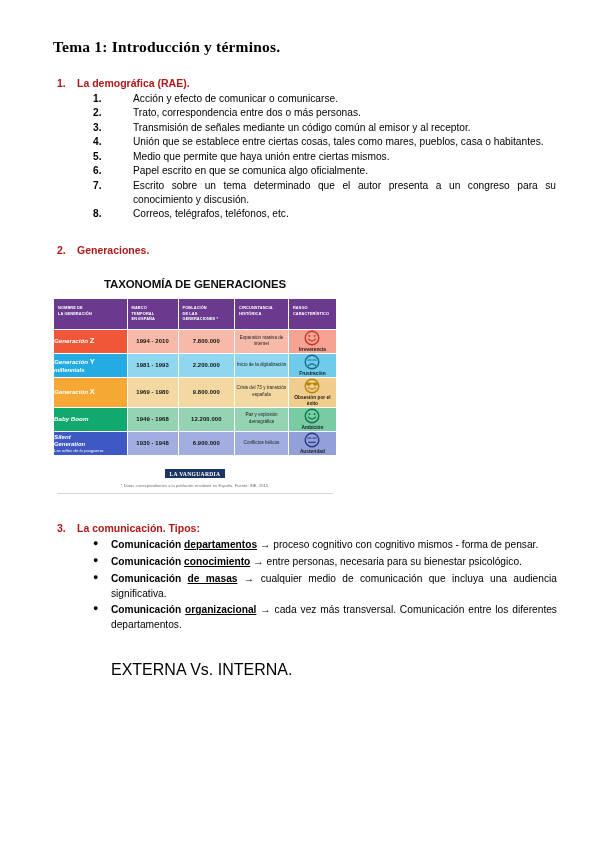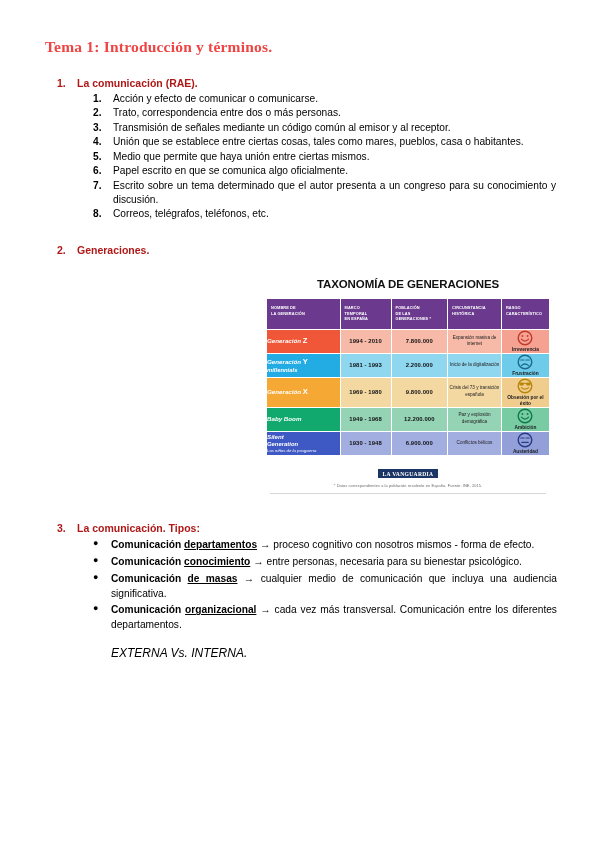--- a/index.html
+++ b/index.html
@@ -22,23 +22,23 @@
     box-sizing: border-box;
     padding: 38px 42px 0 45px;
     position: relative;
   }
 
   
   .doc-title {
     font-family: "Liberation Serif", serif;
     font-weight: bold;
     font-size: 15.5px;
-    color: #ef4444;
+    color: #000000;
     letter-spacing: 0.2px;
-    margin: 0 0 20px 0;
+    margin: 0 0 20px 8px;
     line-height: 1.2;
   }
 
   
   .section-head {
     display: flex;
     align-items: flex-start;
     color: #b01818;
     font-weight: bold;
     font-size: 10.5px;
@@ -70,30 +70,31 @@
   ol.sub-list li .li-num {
     flex: 0 0 20px;
     font-weight: bold;
     font-size: 10.2px;
   }
   ol.sub-list li .li-txt {
     flex: 1 1 auto;
     text-align: justify;
     text-justify: inter-word;
     padding-right: 2px;
+    margin-left: 20px;
   }
   ol.sub-list li.justified .li-txt {
     text-align-last: left;
   }
 
   
   .figure-wrap {
     margin: 14px 0 0 0;
     display: flex;
-    justify-content: flex-end;
+    justify-content: flex-start;
   }
   .figure {
     width: 300px;
     background: #ffffff;
     padding: 6px 8px 4px 8px;
     box-sizing: border-box;
   }
   .fig-title {
     text-align: center;
     font-weight: bold;
@@ -265,38 +266,37 @@
   }
   .term u {
     text-decoration: underline;
   }
   .arrow {
     font-size: 10.5px;
   }
 
   .externa {
     padding-left: 66px;
-    margin-top: 13px;
-    font-style: italic;
-    font-size: 12px;
+    margin-top: 28px;
+    font-size: 16px;
   }
 
   .gap-after-list { height: 22px; }
   .gap-after-fig { height: 24px; }
 </style>
 </head>
 <body>
 
 <div class="page">
 
   <h1 class="doc-title">Tema 1: Introducción y términos.</h1>
 
   <div class="section-head">
     <span class="num">1.</span>
-    <span class="txt">La comunicación (RAE).</span>
+    <span class="txt">La demográfica (RAE).</span>
   </div>
 
   <ol class="sub-list">
     <li>
       <span class="li-num">1.</span>
       <span class="li-txt">Acción y efecto de comunicar o comunicarse.</span>
     </li>
     <li>
       <span class="li-num">2.</span>
       <span class="li-txt">Trato, correspondencia entre dos o más personas.</span>
@@ -494,21 +494,21 @@
   <div class="gap-after-fig"></div>
 
   <div class="section-head">
     <span class="num">3.</span>
     <span class="txt">La comunicación. Tipos:</span>
   </div>
 
   <ul class="bullets">
     <li>
       <span class="dot">●</span>
-      <span class="b-txt"><span class="term">Comunicación</span> <span class="term"><u>departamentos</u></span> <span class="arrow">→</span> <span>proceso cognitivo con nosotros mismos - forma de efecto.</span></span>
+      <span class="b-txt"><span class="term">Comunicación</span> <span class="term"><u>departamentos</u></span> <span class="arrow">→</span> <span>proceso cognitivo con cognitivo mismos - forma de pensar.</span></span>
     </li>
     <li>
       <span class="dot">●</span>
       <span class="b-txt"><span class="term">Comunicación</span> <span class="term"><u>conocimiento</u></span> <span class="arrow">→</span> <span>entre personas, necesaria para su bienestar psicológico.</span></span>
     </li>
     <li>
       <span class="dot">●</span>
       <span class="b-txt"><span class="term">Comunicación</span> <span class="term"><u>de masas</u></span> <span class="arrow">→</span> <span>cualquier medio de comunicación que incluya una audiencia significativa.</span></span>
     </li>
     <li>

